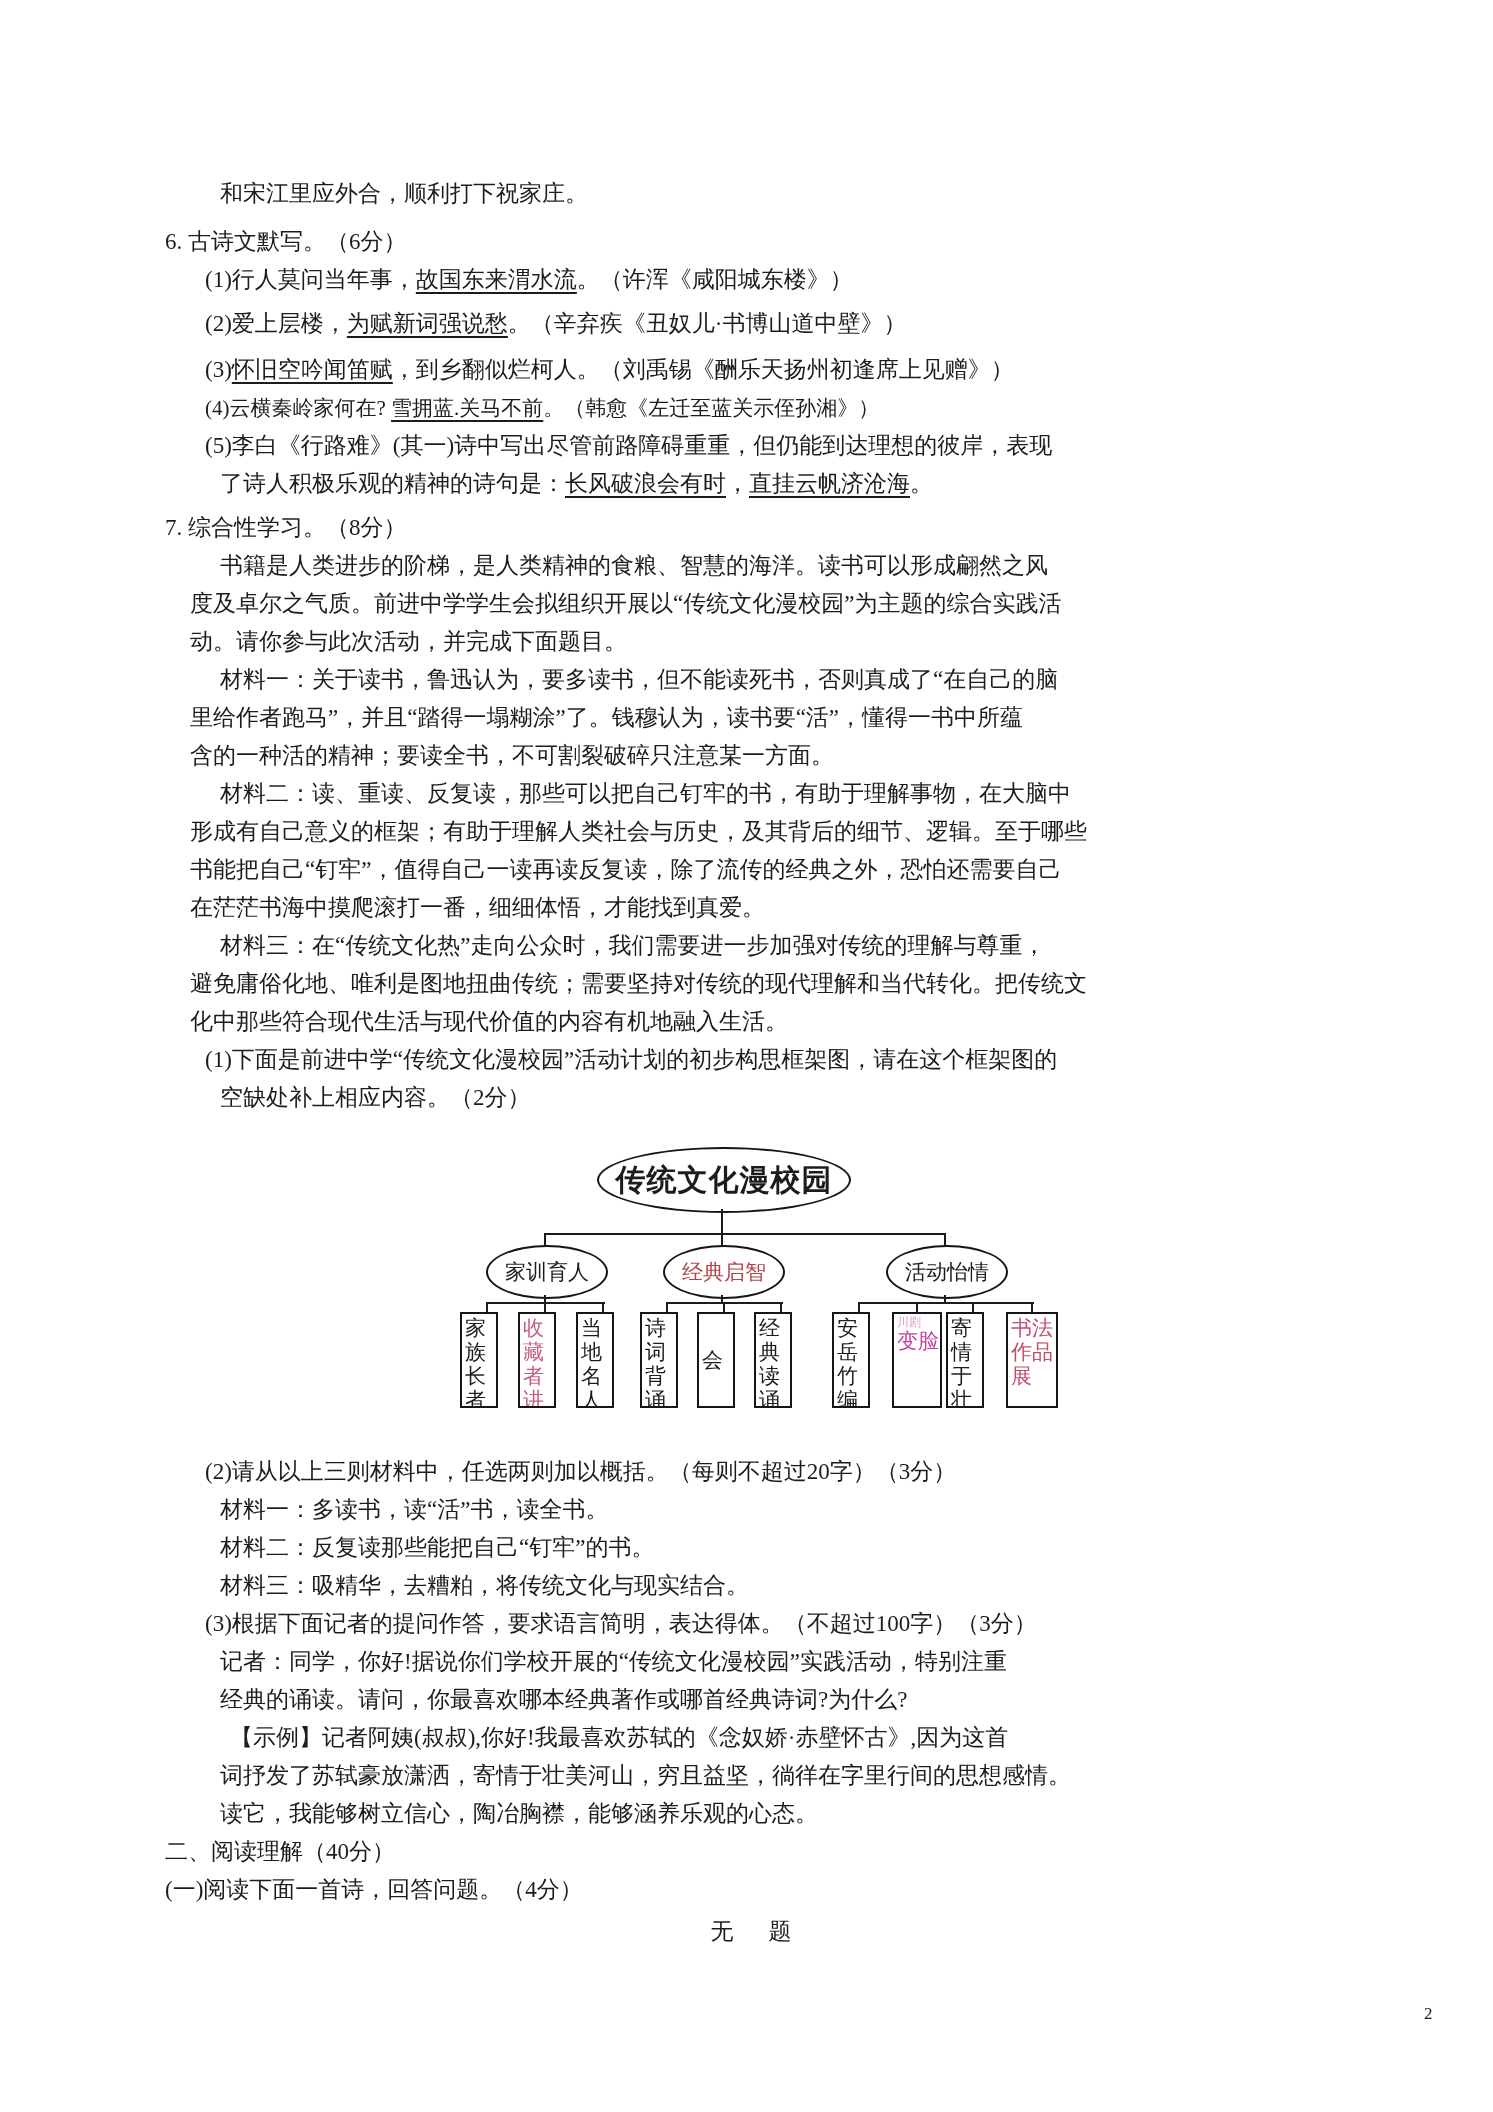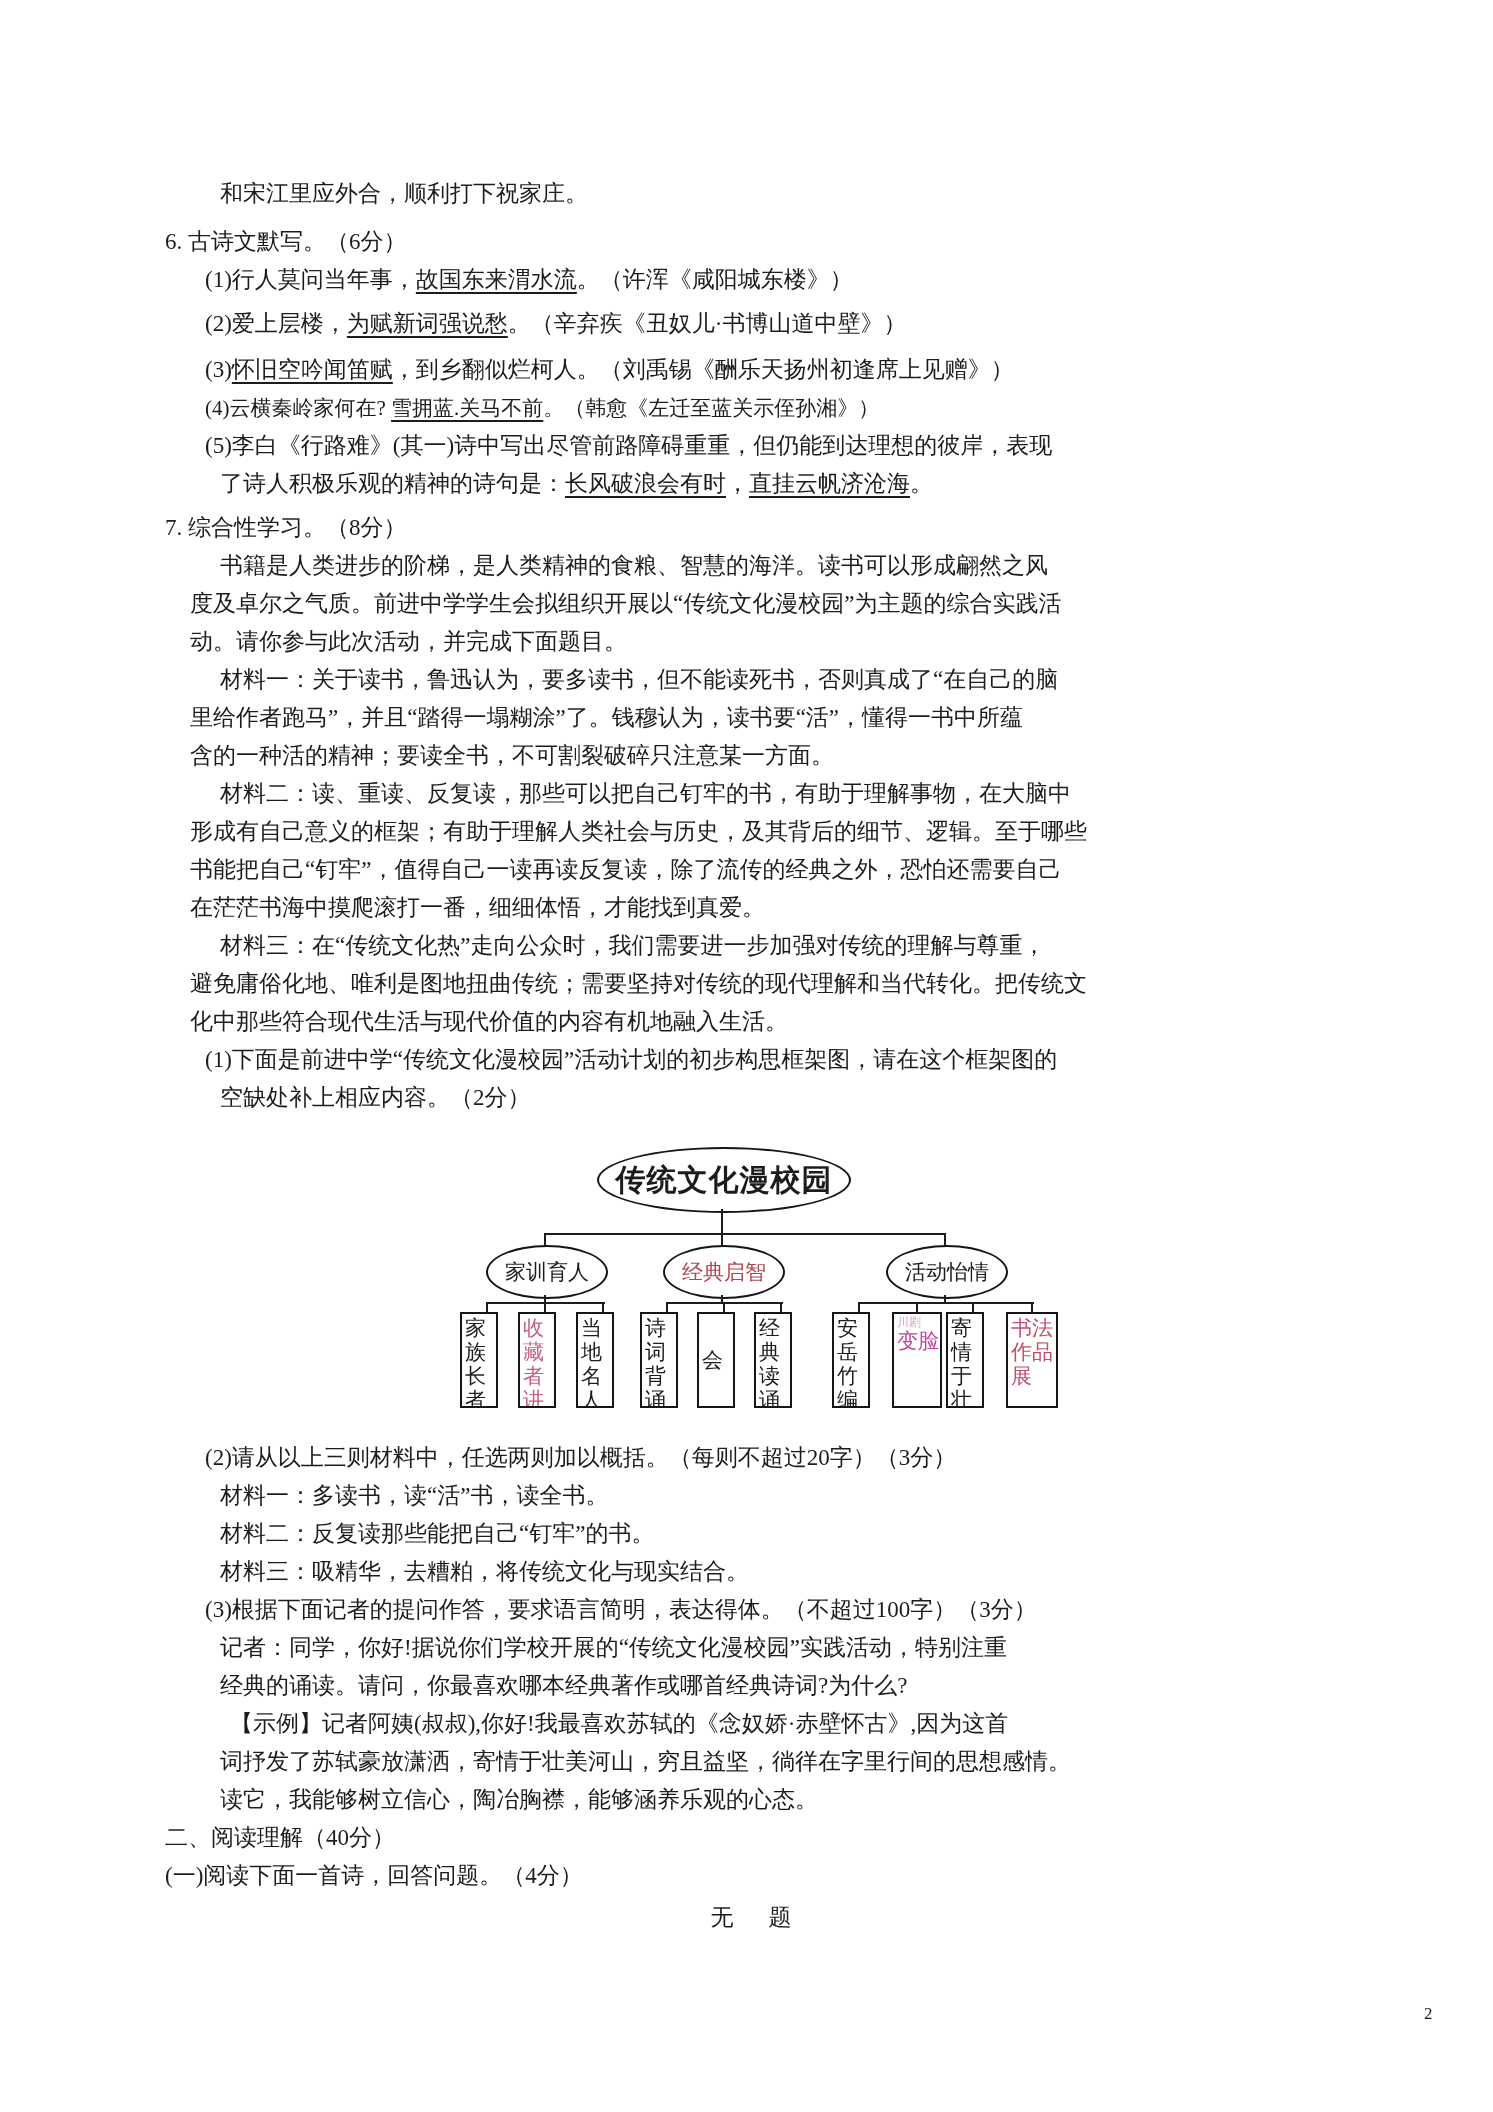--- a/index.html
+++ b/index.html
@@ -15,21 +15,21 @@
   }
   .ln{line-height:38px;height:38px;white-space:nowrap;}
   .m190{margin-left:25px;}
   .m205{margin-left:40px;}
   .m230{margin-left:65px;}
   .m235{margin-left:55px;}
   .sm{font-size:21px;}
   .u{text-decoration:underline;text-underline-offset:5px;text-decoration-thickness:1.5px;}
   .center-line{text-align:center;letter-spacing:6px;}
   
-  .diagram{position:relative;height:272px;margin-top:28px;margin-bottom:22px;}
+  .diagram{position:relative;height:272px;margin-top:28px;margin-bottom:36px;}
   .d-line{position:absolute;background:#1c1c1c;}
   .d-title{
     position:absolute;left:432px;top:2px;width:250px;height:62px;
     border:2.5px solid #161616;border-radius:50%;
     display:flex;align-items:center;justify-content:center;
     font-size:30px;font-weight:bold;letter-spacing:1px;white-space:nowrap;
   }
   .d-oval{
     position:absolute;top:100px;width:118px;height:50px;
     border:2px solid #161616;border-radius:50%;

